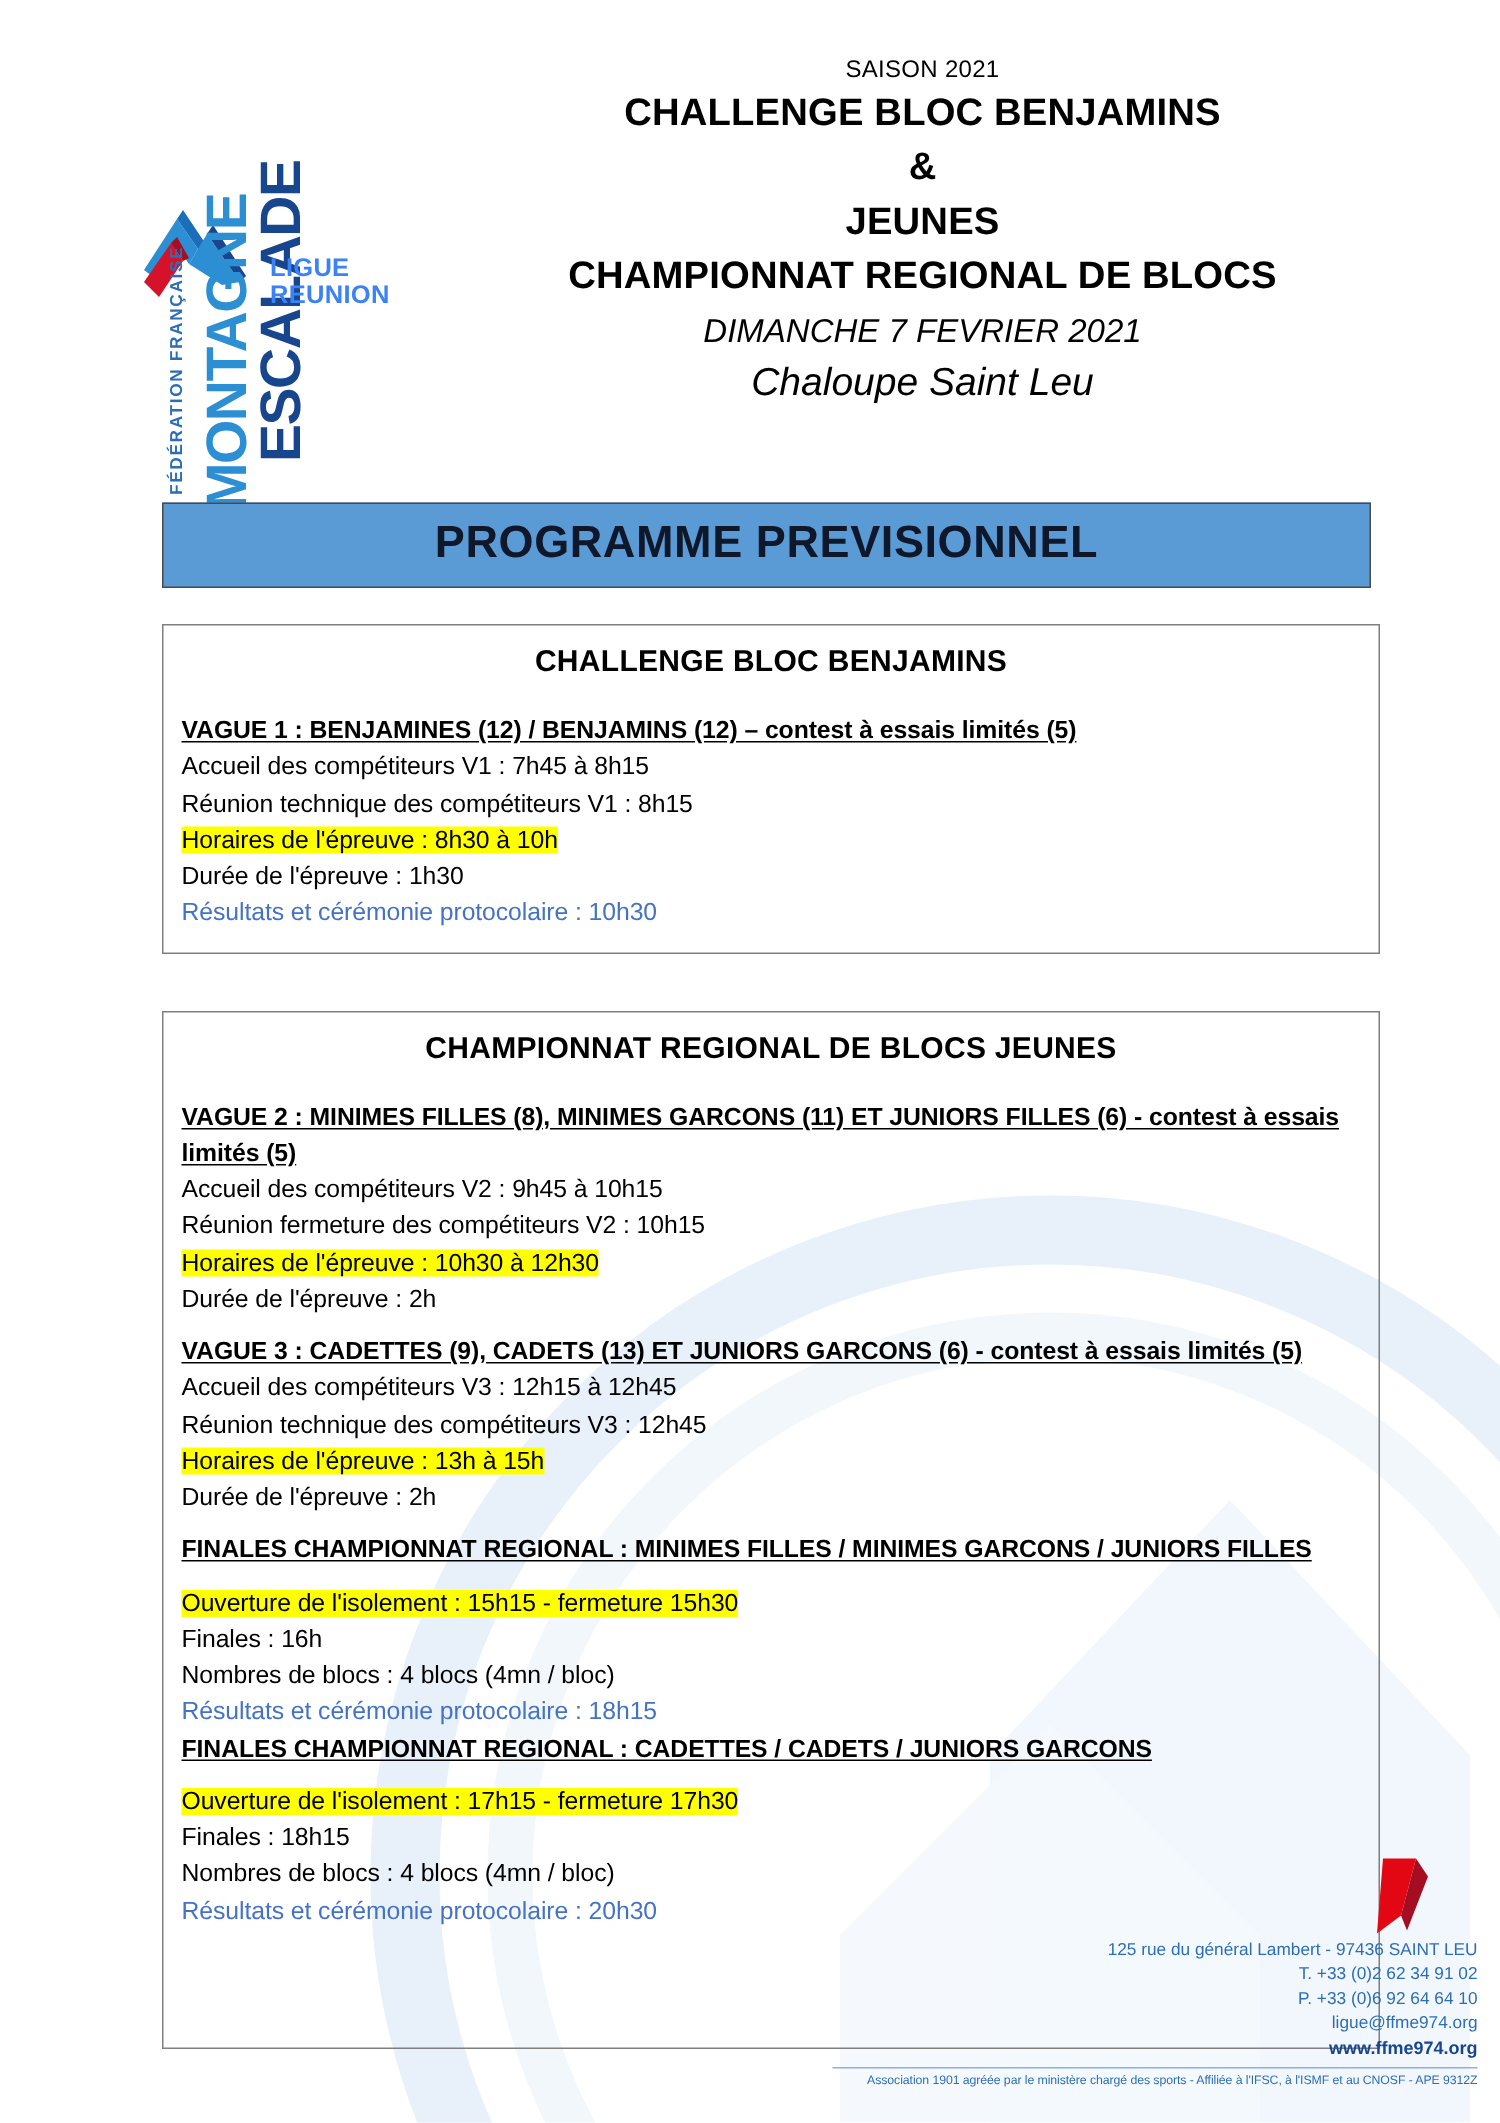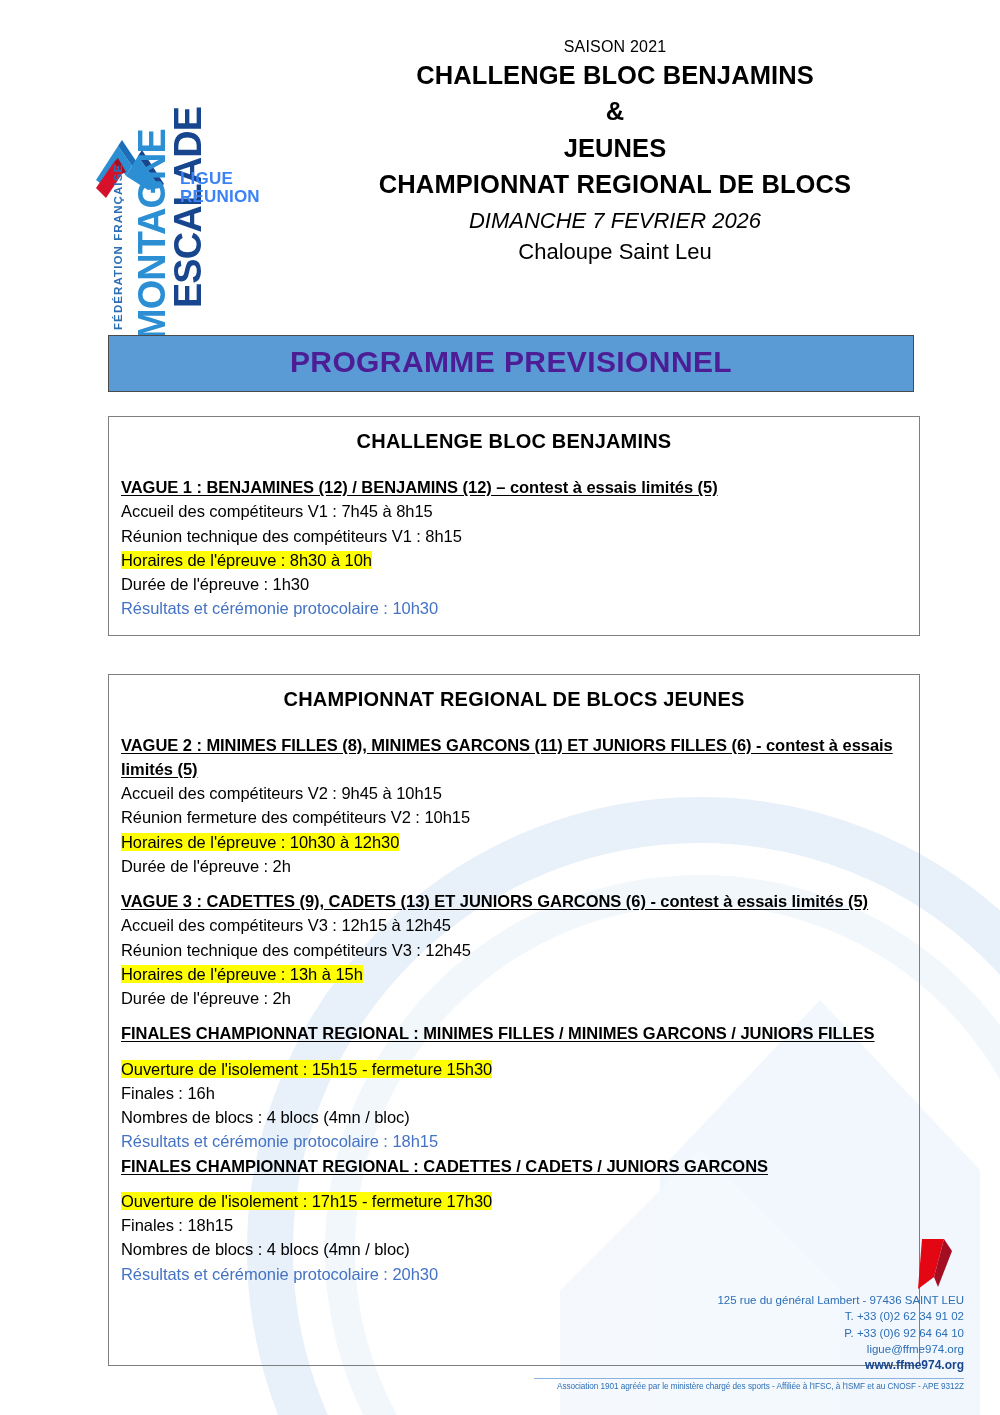--- a/index.html
+++ b/index.html
@@ -112,41 +112,42 @@
     font-weight: bold;
     line-height: 1.42;
   }
   .t-date {
     font-size: 22px;
     font-style: italic;
     line-height: 1.42;
     padding-top: 3px;
   }
   .t-place {
-    font-size: 22px;
+    font-size: 26px;
+    font-style: italic;
     line-height: 1.42;
   }
 
   
   .banner {
     position: relative;
     z-index: 2;
     margin: 0 auto;
     width: 806px;
     margin-left: 108px;
     background: #5B9BD5;
     border: 1.5px solid #4a4a4a;
     text-align: center;
     padding: 9px 0 12px 0;
   }
   .banner-text {
     font-size: 30px;
     font-weight: bold;
     letter-spacing: 0.4px;
-    color: #4c1d95;
+    color: #0f172a;
   }
 
   
   .box {
     position: relative;
     z-index: 2;
     margin-left: 108px;
     width: 812px;
     border: 1.2px solid #7f7f7f;
     background: transparent;
@@ -184,21 +185,21 @@
     box-decoration-break: clone;
     text-align: center;
     -webkit-box-decoration-break: clone;
   }
   .gap { height: 11px; }
 
   
   .footer {
     position: absolute;
     z-index: 3;
-    right: 36px;
+    right: 15px;
     bottom: 22px;
     text-align: right;
     color: #2C6EB5;
     width: 430px;
   }
   .f-addr {
     font-size: 11.5px;
     line-height: 1.42;
     font-weight: normal;
     color: #2C6EB5;
@@ -264,21 +265,21 @@
       <div>REUNION</div>
     </div>
   </div>
 
   <div class="titles">
     <div class="t-season">SAISON 2021</div>
     <div class="t-main">CHALLENGE BLOC BENJAMINS</div>
     <div class="t-amp">&amp;</div>
     <div class="t-main">JEUNES</div>
     <div class="t-main">CHAMPIONNAT REGIONAL DE BLOCS</div>
-    <div class="t-date">DIMANCHE 7 FEVRIER 2026</div>
+    <div class="t-date">DIMANCHE 7 FEVRIER 2021</div>
     <div class="t-place">Chaloupe Saint Leu</div>
   </div>
 
 </div>
 
 <div class="banner">
   <span class="banner-text">PROGRAMME PREVISIONNEL</span>
 </div>
 
 <div class="box first">

